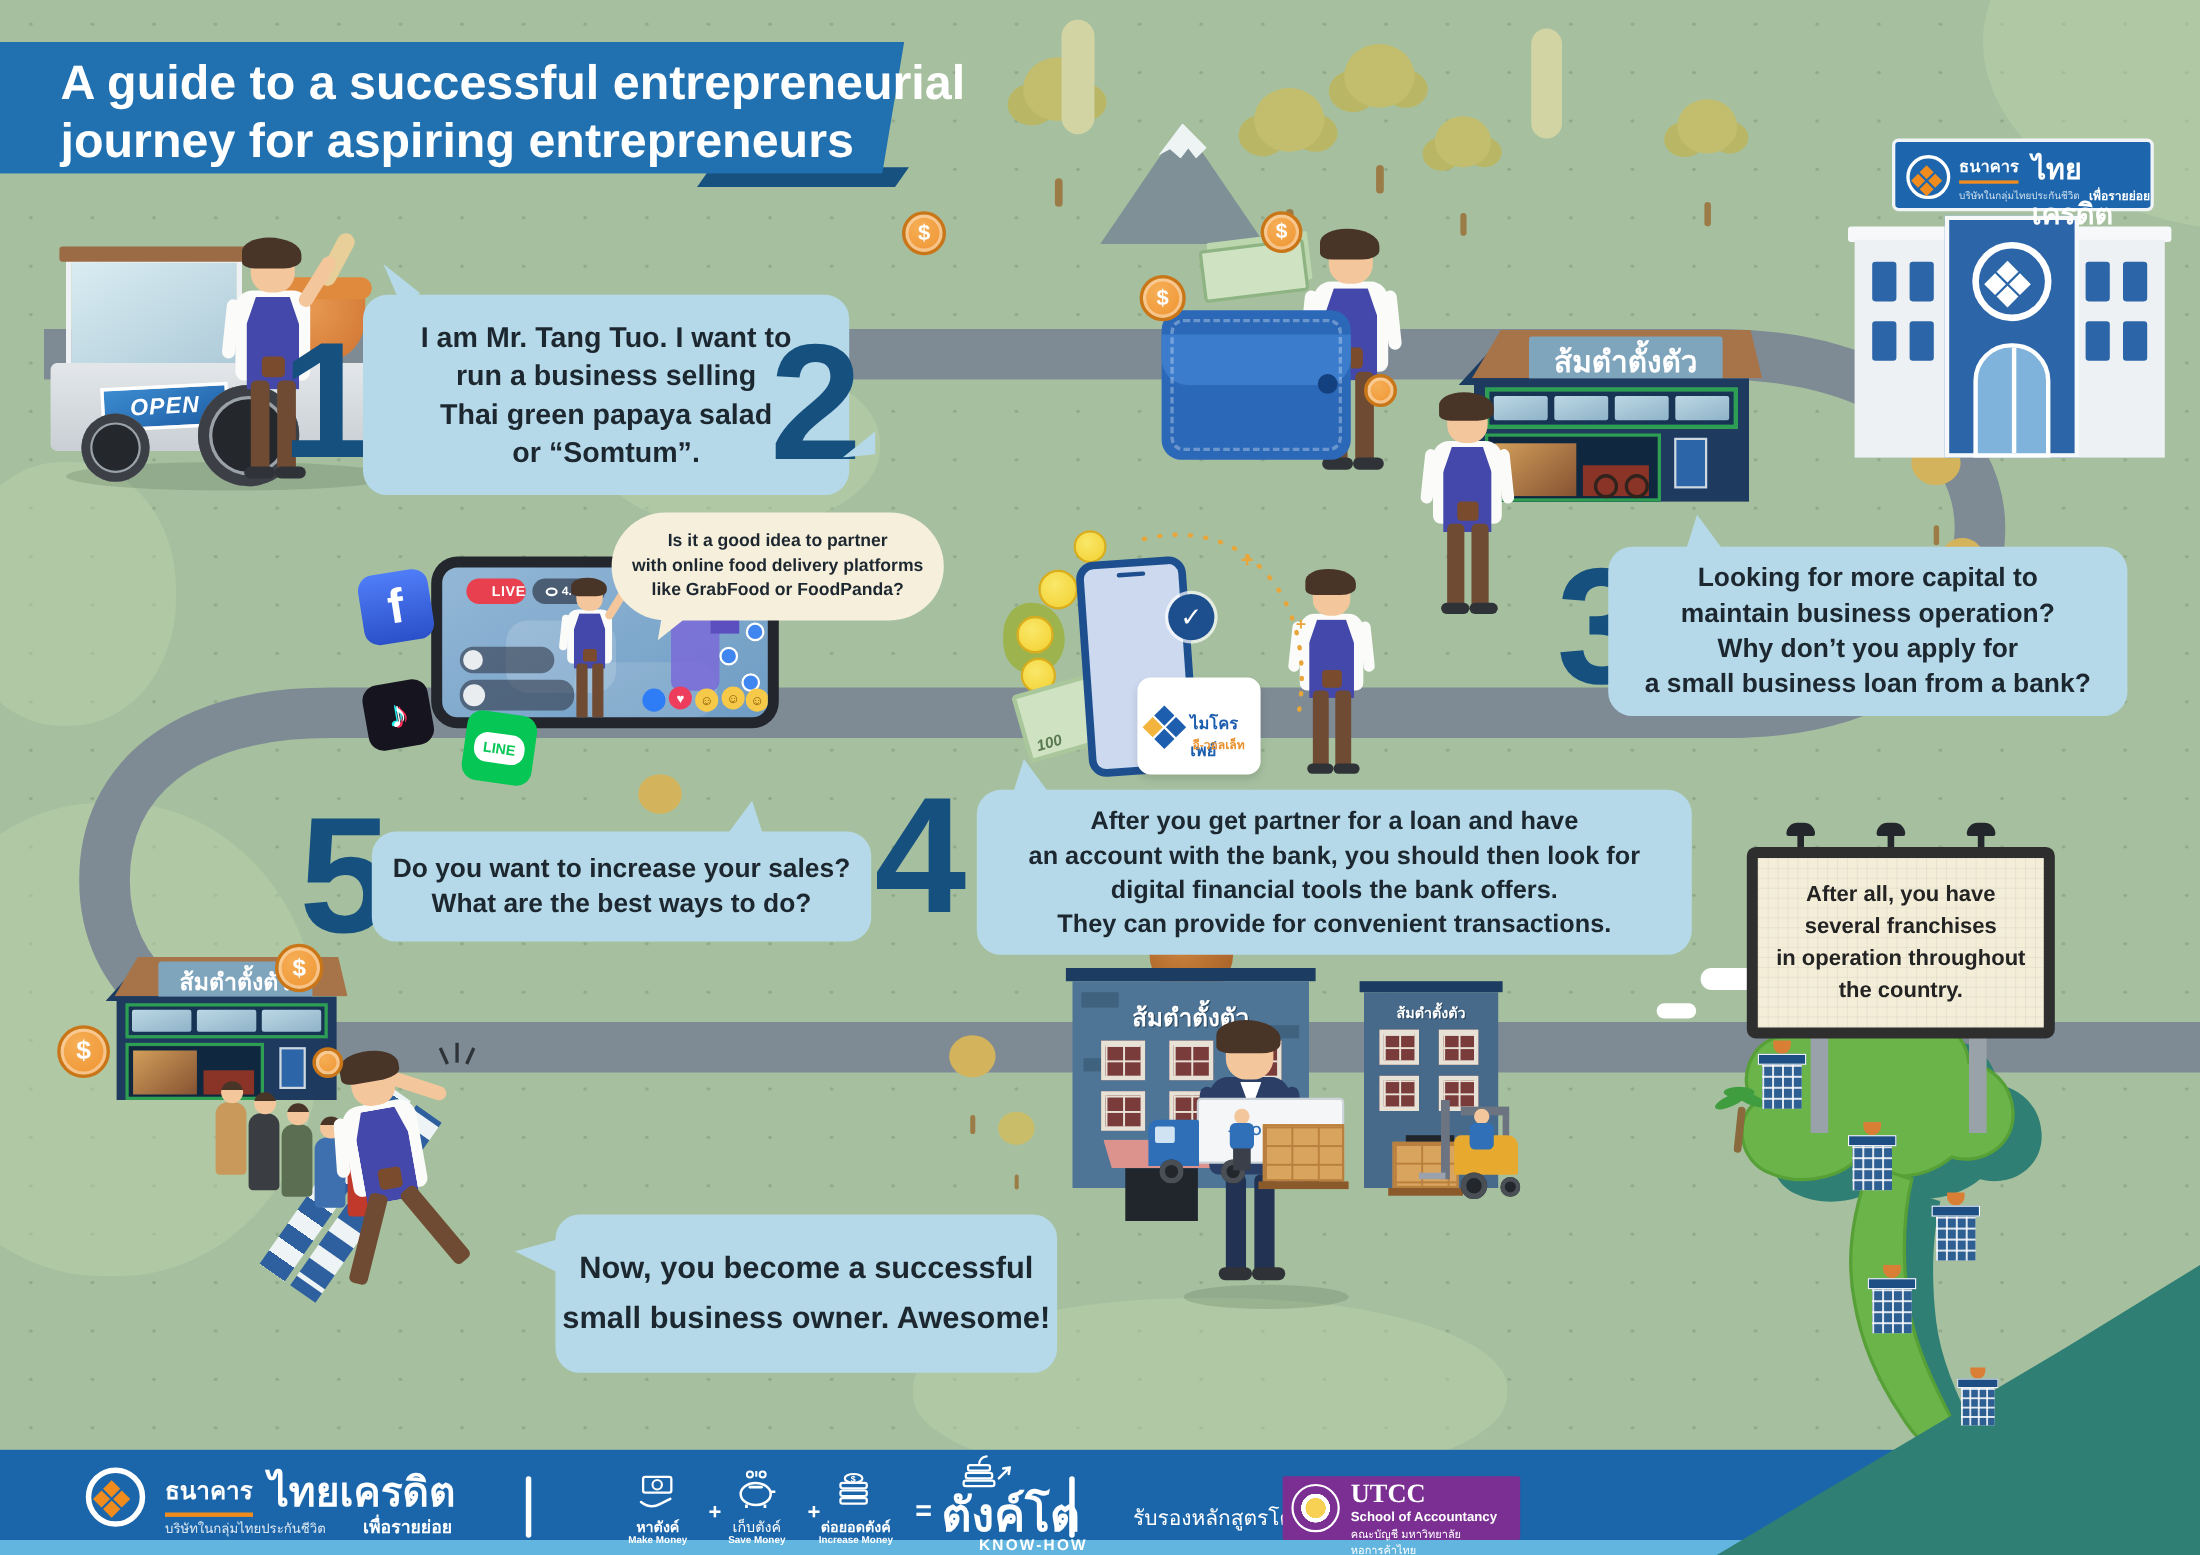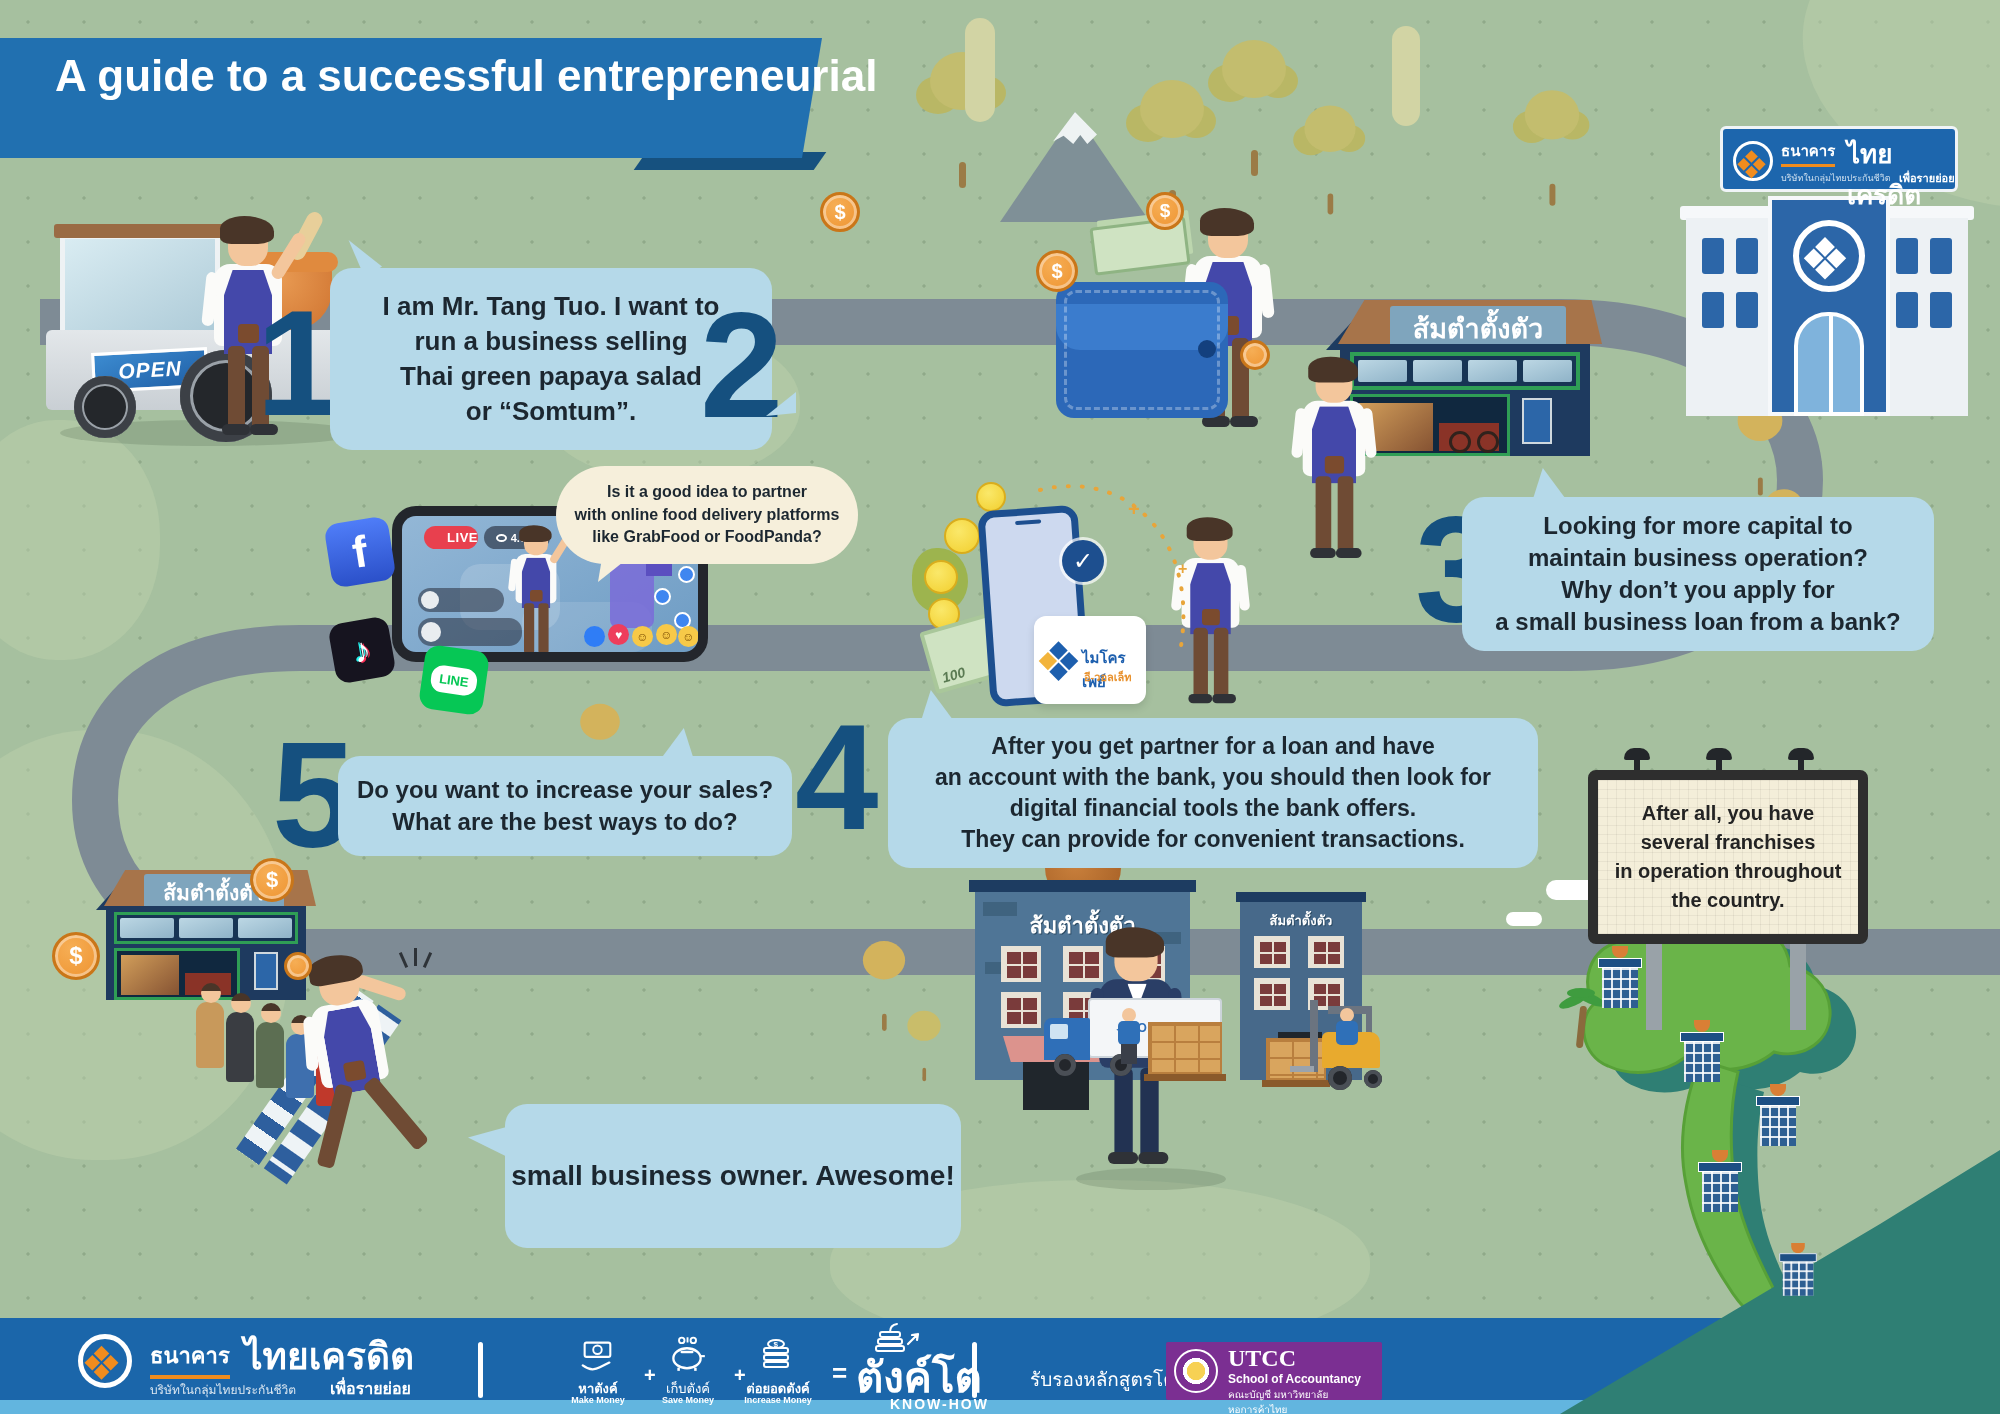--- a/index.html
+++ b/index.html
@@ -143,20 +143,21 @@
       <div class="blob" style="background:#c9bd6a;box-shadow:none"></div>
       <div class="trunk"></div>
     </div>
   <div class="a cloud" style="left:1546px;top:880px;width:56px;height:20px"></div>
   <div class="a cloud" style="left:1506px;top:912px;width:36px;height:14px"></div>
 
   <div class="a" style="left:640px;top:152px;width:180px;height:18px;background:#16517f;transform:skewX(-35deg);z-index:5"></div>
   <div class="a" style="left:0;top:38px;width:822px;height:120px;background:#2170b0;clip-path:polygon(0 0,100% 0,calc(100% - 20px) 100%,0 100%);z-index:6"></div>
   <div class="a ftxt" style="left:55px;top:50px;font-size:44px;font-weight:700;line-height:1.2;z-index:7">
     <div>A guide to a successful entrepreneurial</div>
+    <div>journey for aspiring entrepreneurs</div>
   </div>
 
   <div class="a gsh" style="left:60px;top:420px;width:300px;height:26px"></div>
   <div class="a" style="left:46px;top:218px;width:300px;height:215px;z-index:4">
     <div class="a" style="left:14px;top:16px;width:160px;height:102px;background:linear-gradient(150deg,#d9ecf2,#aecbd8);border:5px solid #eef2f4"></div>
     <div class="a" style="left:8px;top:6px;width:172px;height:14px;background:#9a6b44;border-radius:3px"></div>
     <div class="a" style="left:200px;top:40px;width:86px;height:72px;background:radial-gradient(circle at 40% 30%,#e89a52,#cf7330);border-radius:14px 14px 40px 40px"></div>
     <div class="a" style="left:194px;top:34px;width:98px;height:20px;background:#e08a3e;border-radius:10px"></div>
     <div class="a" style="left:252px;top:-8px;width:16px;height:52px;background:#e8cf9a;border-radius:8px;transform:rotate(28deg)"></div>
     <div class="a" style="left:300px;top:78px;width:16px;height:40px;background:#c4452c;border-radius:4px 4px 2px 2px"></div>
@@ -439,20 +440,21 @@
     <div class="plegR"></div>
     <div class="ph"></div>
     <div class="phr"></div>
   </div>
   <div class="a" style="left:402px;top:952px;width:3px;height:16px;background:#2e3338;transform:rotate(-24deg);z-index:5"></div>
   <div class="a" style="left:414px;top:948px;width:3px;height:18px;background:#2e3338;z-index:5"></div>
   <div class="a" style="left:426px;top:952px;width:3px;height:16px;background:#2e3338;transform:rotate(24deg);z-index:5"></div>
 
   <div class="a tail" style="left:468px;top:1126px;width:42px;height:38px;clip-path:polygon(0 30%,100% 0,100% 85%)"></div>
   <div class="a bubble" style="left:505px;top:1104px;width:456px;height:144px;font-size:28px;line-height:1.6">
+    <div>Now, you become a successful</div>
     <div>small business owner. Awesome!</div>
   </div>
 
   <div class="a" style="left:975px;top:862px;width:215px;height:218px;z-index:4">
     <div class="a" style="left:70px;top:-16px;width:76px;height:58px;background:radial-gradient(circle at 40% 30%,#c9803c,#a45e24);border-radius:10px 10px 36px 36px"></div>
     <div class="a" style="left:64px;top:-22px;width:88px;height:18px;background:#b06b2c;border-radius:9px"></div>
     <div class="a" style="left:108px;top:-52px;width:13px;height:44px;background:#e8cf9a;border-radius:7px;transform:rotate(26deg)"></div>
     <div class="a" style="left:-6px;top:18px;width:227px;height:12px;background:#1d3c61"></div>
     <div class="a" style="left:0;top:30px;width:215px;height:188px;background:#4f7596">
       <div class="a" style="left:8px;top:10px;width:34px;height:14px;background:#3f637f"></div>

